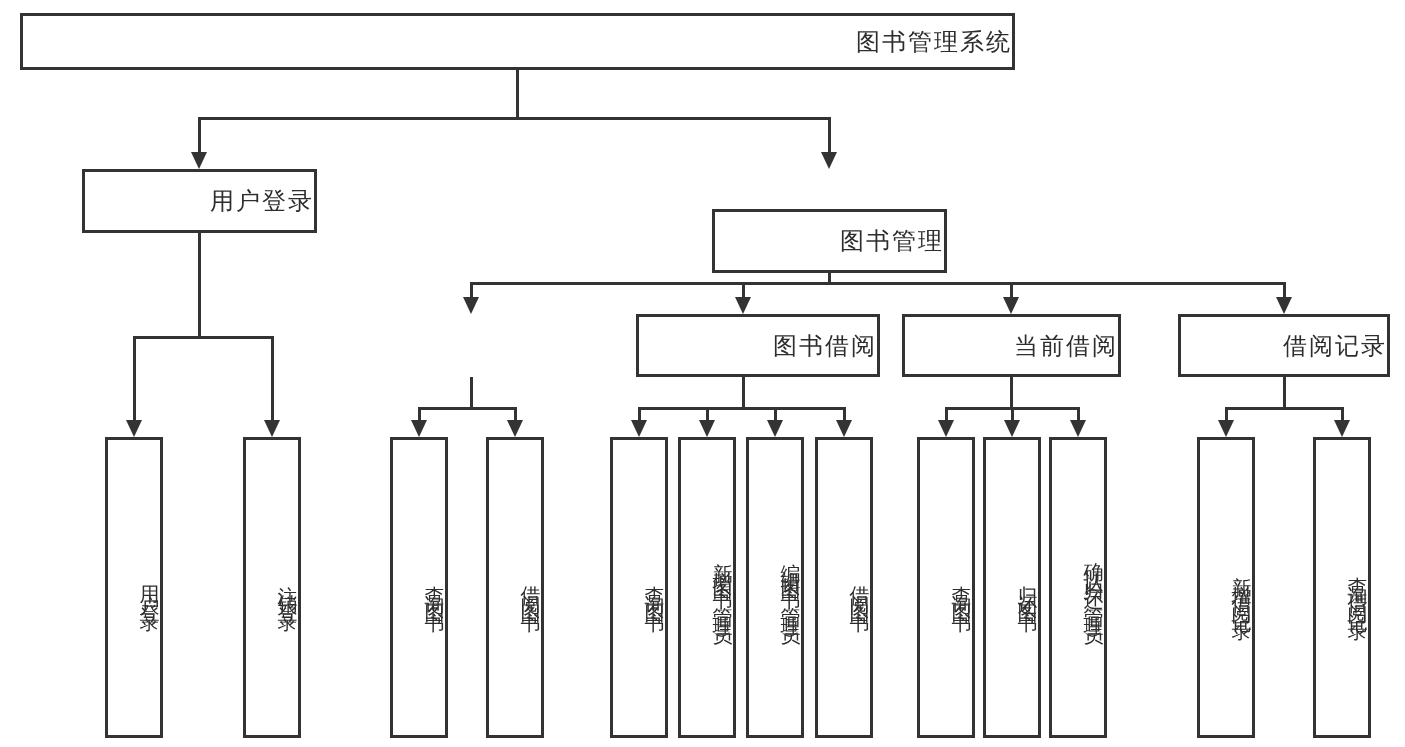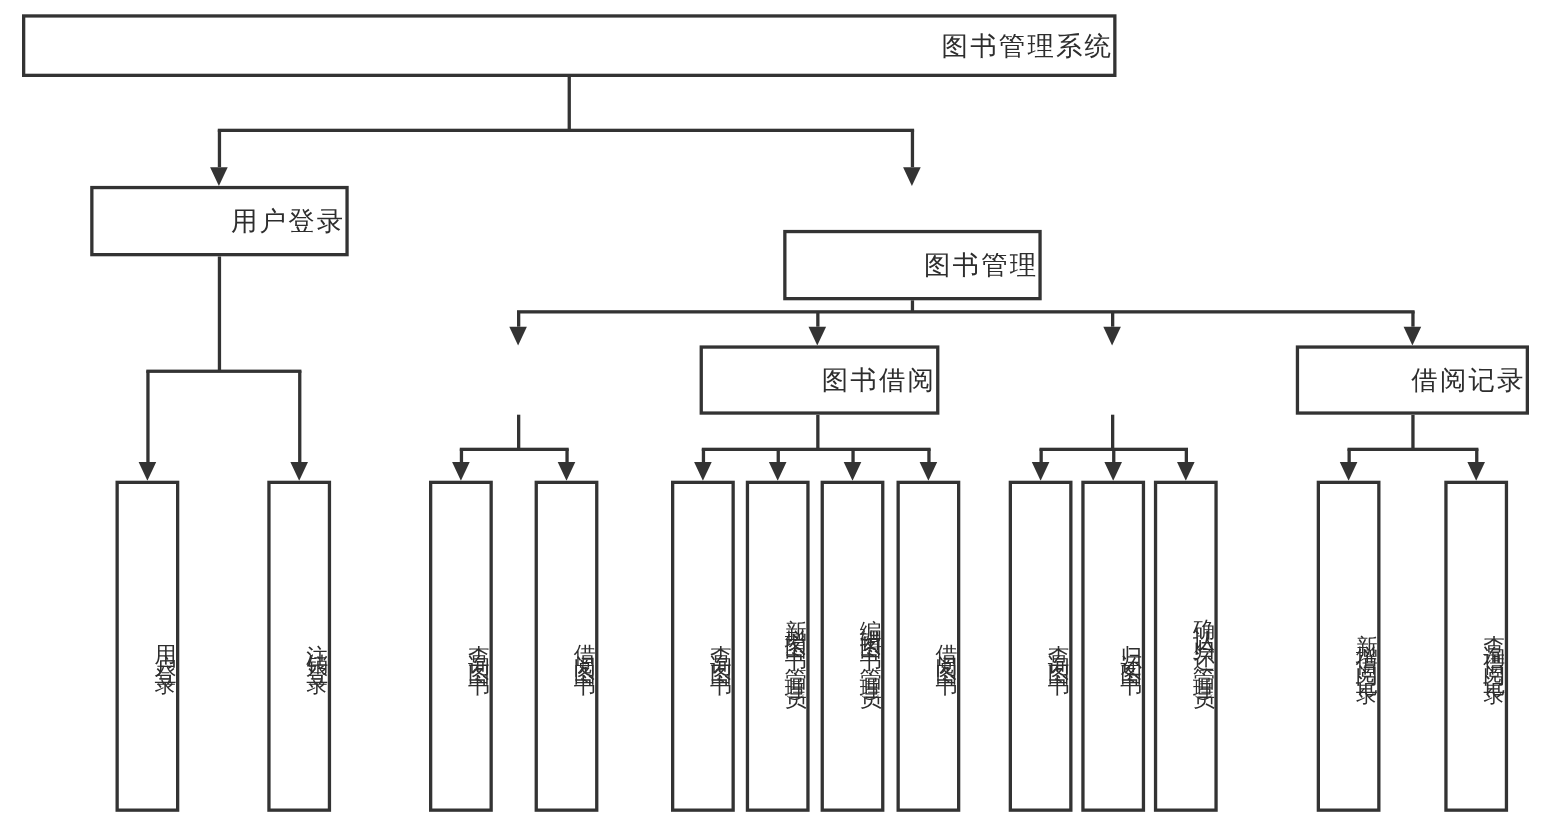--- a/index.html
+++ b/index.html
@@ -49,21 +49,21 @@
     font-size:22px;
     letter-spacing:1px;
     color:#b3b3b3;
     white-space:nowrap;
   }
   
   #node-root{left:20px;top:13px;width:995px;height:57px;}
   #node-user-login{left:82px;top:169px;width:235px;height:64px;}
   #node-book-management{left:712px;top:169px;width:235px;height:64px;margin-top:40px;}
   #node-new-book-rec{left:363px;top:314px;width:216px;height:63px;}
-  #node-book-borrow{left:636px;top:314px;width:218px;height:63px;}
+  #node-book-borrow{left:636px;top:314px;width:244px;height:63px;}
   #node-current-borrow{left:902px;top:314px;width:219px;height:63px;}
   #node-borrow-records{left:1178px;top:314px;width:212px;height:63px;}
   .leaf{top:437px;width:58px;height:301px;}
   #leaf-g1-0{left:105px;} #leaf-g1-1{left:243px;}
   #leaf-g2-0{left:390px;} #leaf-g2-1{left:486px;}
   #leaf-g3-0{left:610px;} #leaf-g3-1{left:678px;} #leaf-g3-2{left:746px;} #leaf-g3-3{left:815px;}
   #leaf-g4-0{left:917px;} #leaf-g4-1{left:983px;} #leaf-g4-2{left:1049px;}
   #leaf-g5-0{left:1197px;} #leaf-g5-1{left:1313px;}
 </style>
 </head>
@@ -133,20 +133,23 @@
   <div class="box" id="node-user-login">
     <span class="hlabel">用户登录</span>
   </div>
   <div class="box" id="node-book-management">
     <span class="hlabel">图书管理</span>
   </div>
 
   <div class="box" id="node-book-borrow">
     <span class="hlabel">图书借阅</span>
   </div>
+  <div class="box" id="node-current-borrow">
+    <span class="hlabel">当前借阅</span>
+  </div>
   <div class="box" id="node-borrow-records">
     <span class="hlabel">借阅记录</span>
   </div>
 
   <div class="box leaf" id="leaf-g1-0">
     <span class="vlabel">用户登录</span>
   </div>
   <div class="box leaf" id="leaf-g1-1">
     <span class="vlabel">注销登录</span>
   </div>

